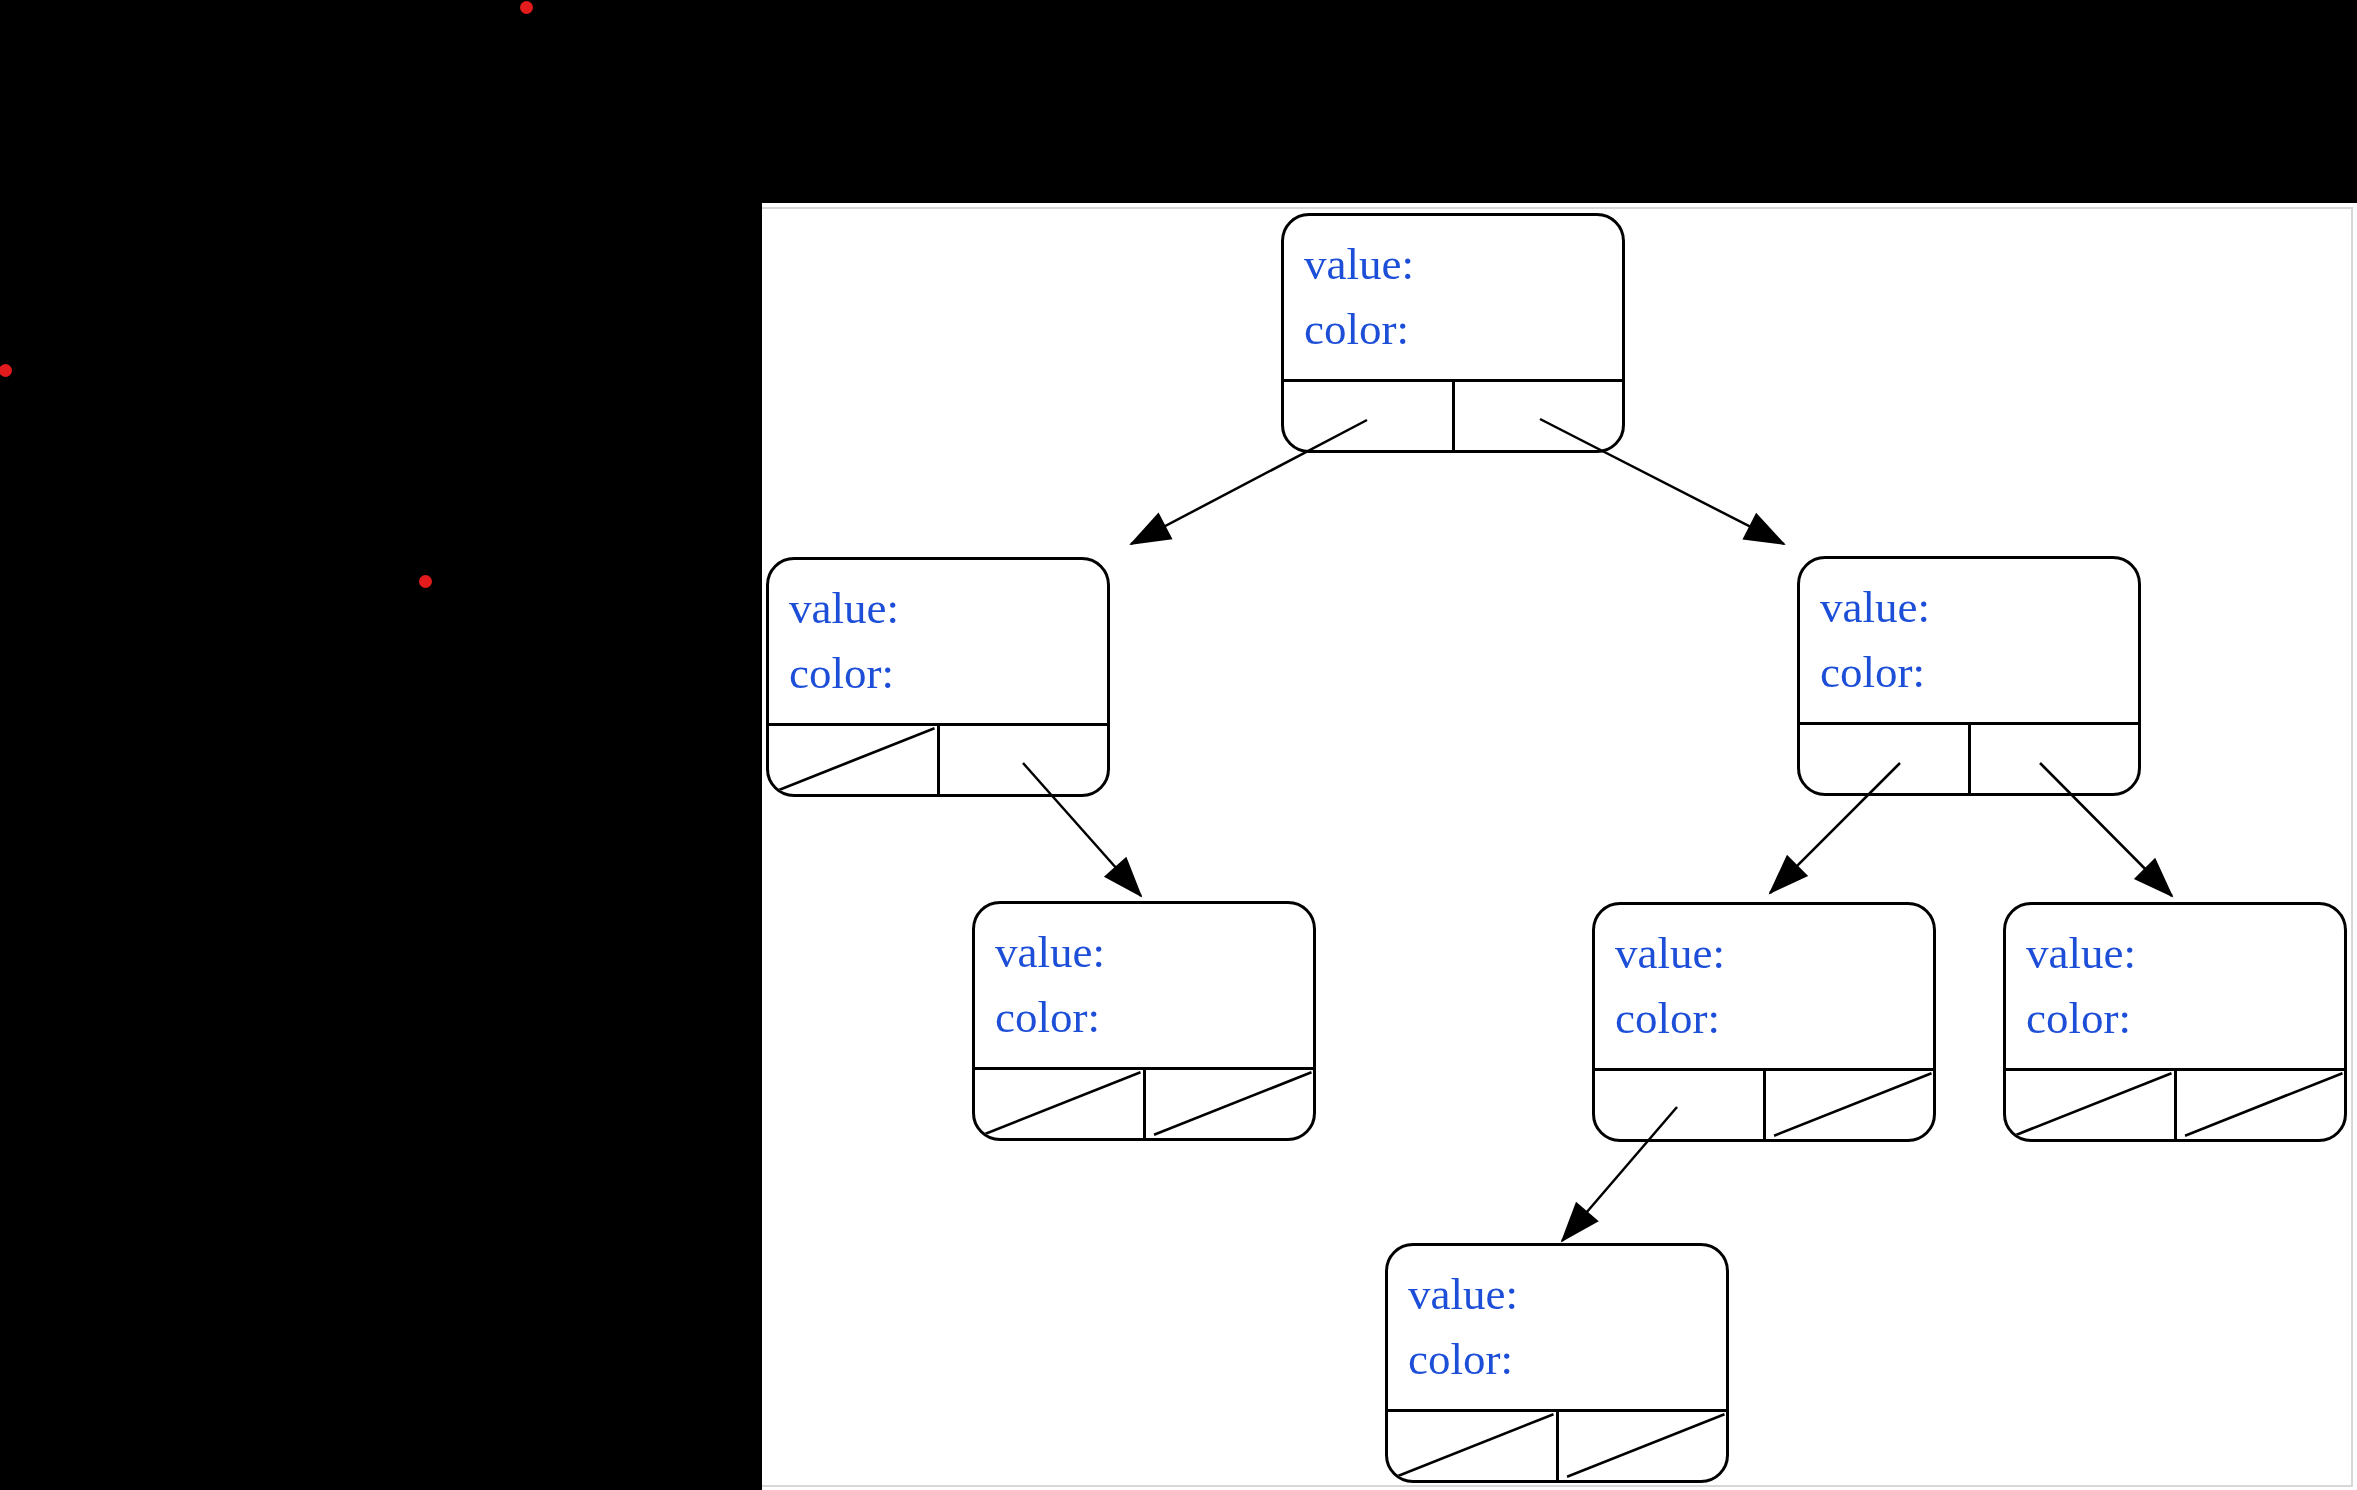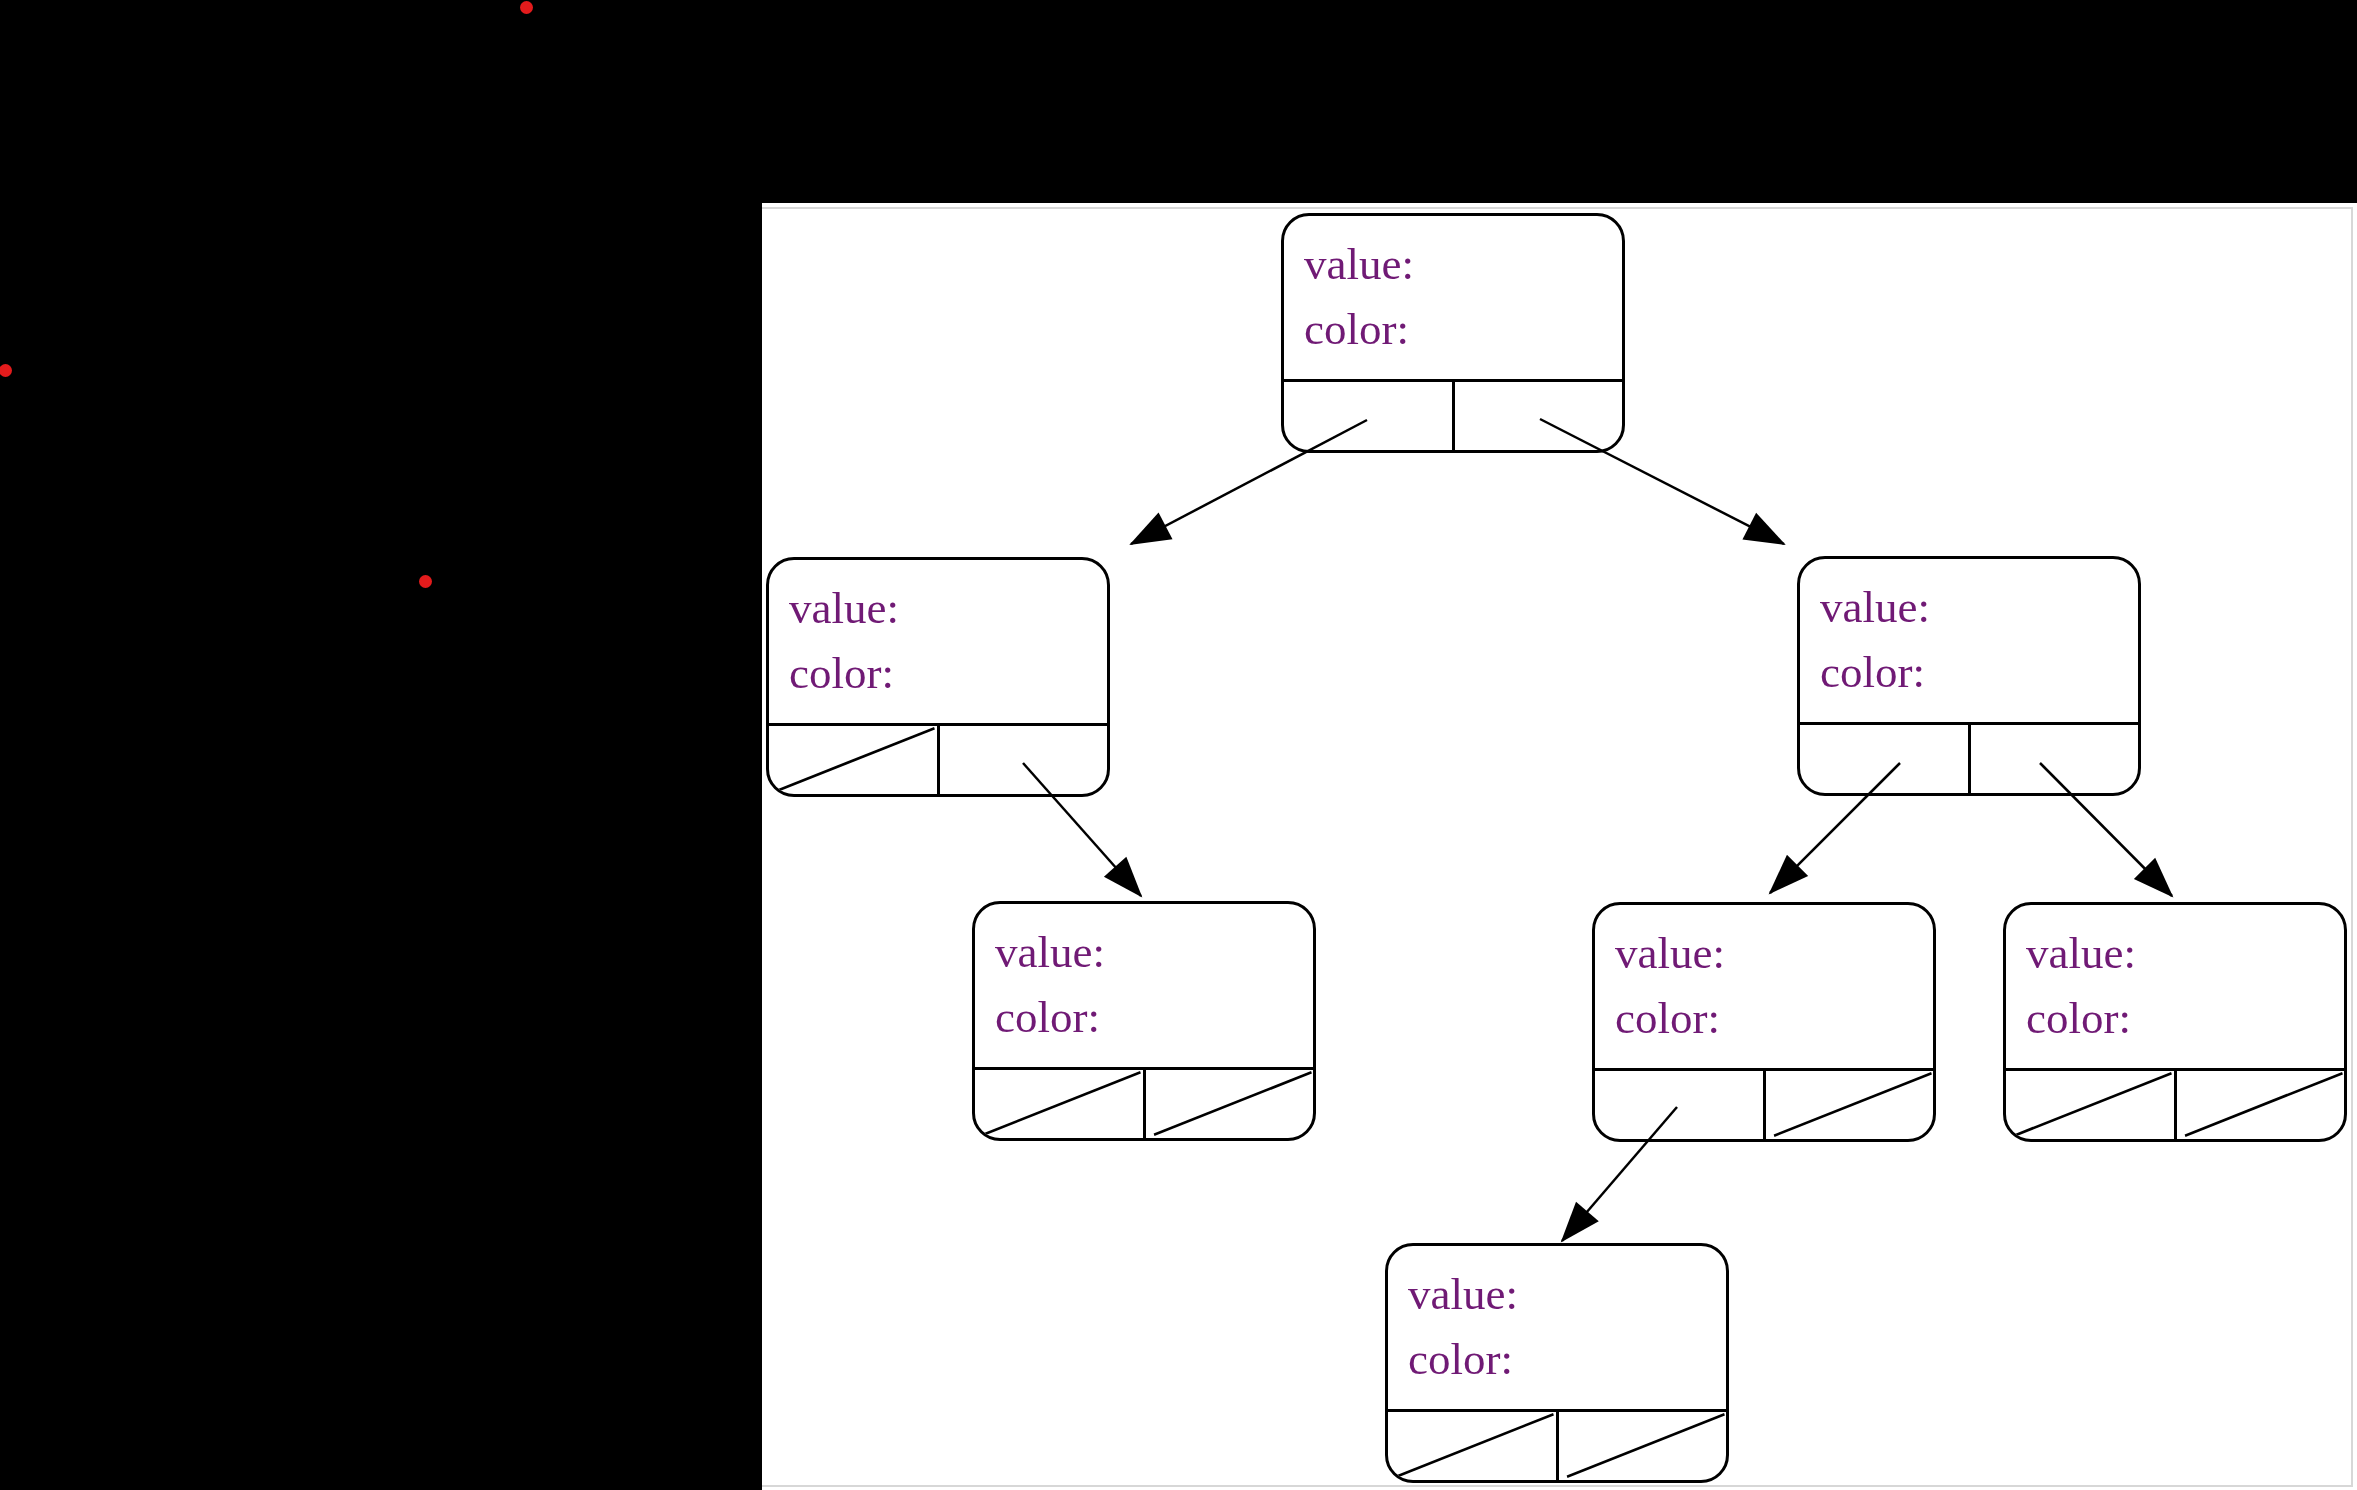--- a/index.html
+++ b/index.html
@@ -42,21 +42,21 @@
     background: #fff;
     display: flex;
     flex-direction: column;
     overflow: hidden;
   }
   .node-text {
     flex: 1;
     padding: 16px 8px 0 20px;
     font-size: 45px;
     line-height: 65px;
-    color: #701a75;
+    color: #1d4ed8;
   }
   .node-cells {
     height: 68px;
     border-top: 3px solid #000;
     display: flex;
   }
   .cell { flex: 1; position: relative; }
   .cell + .cell { border-left: 3px solid #000; }
   .cell svg { position: absolute; left: 0; top: 0; width: 100%; height: 100%; }
   .edges-layer {

